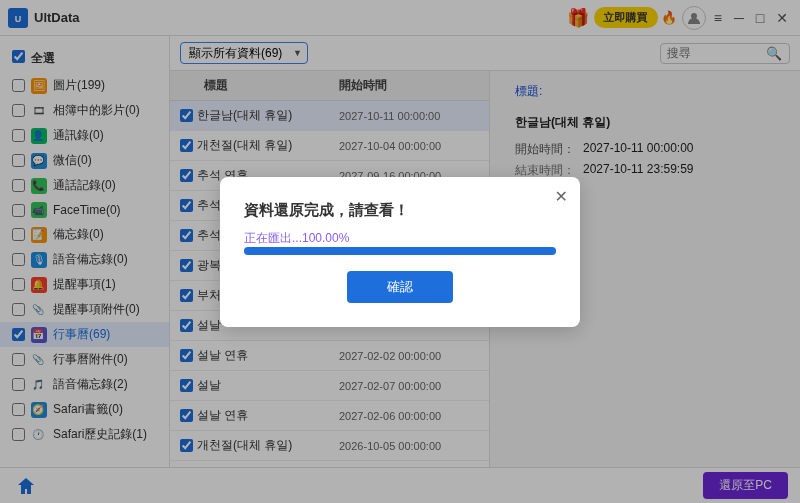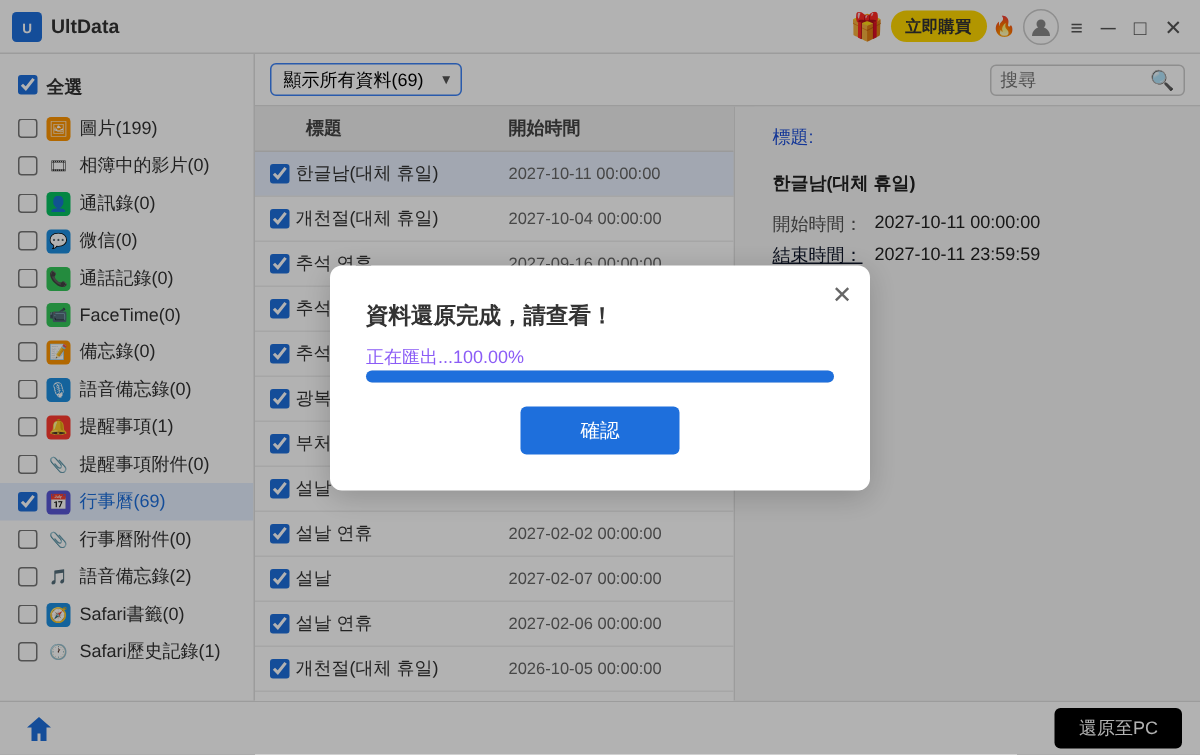--- a/index.html
+++ b/index.html
@@ -65,21 +65,21 @@
     .table-row input[type=checkbox] { accent-color: #1e6fdc; margin-right: 4px; }
     .row-title { flex: 1; font-size: 12px; color: #333; }
     .row-date { width: 140px; font-size: 11px; color: #666; }
 
     
     .detail-panel { flex: 1; padding: 12px; background: #f7f7f7; overflow-y: auto; }
 
     
     .bottom-bar { height: 36px; background: #fff; border-top: 1px solid #e0e0e0; display: flex; align-items: center; justify-content: space-between; padding: 0 12px; }
     .home-btn { width: 28px; height: 28px; display: flex; align-items: center; justify-content: center; cursor: pointer; }
-    .restore-btn { background: #000000; color: #fff; border: none; border-radius: 4px; padding: 5px 16px; font-size: 12px; cursor: pointer; }
+    .restore-btn { background: #6d28d9; color: #fff; border: none; border-radius: 4px; padding: 5px 16px; font-size: 12px; cursor: pointer; }
 
     
     .modal-overlay { position: fixed; top: 0; left: 0; width: 100%; height: 100%; background: rgba(0,0,0,0.3); z-index: 100; display: flex; align-items: center; justify-content: center; }
     .modal { background: #fff; border-radius: 8px; padding: 24px; width: 360px; box-shadow: 0 4px 20px rgba(0,0,0,0.2); position: relative; }
     .modal-close { position: absolute; right: 12px; top: 10px; background: none; border: none; font-size: 16px; cursor: pointer; color: #666; }
     .modal-title { font-size: 15px; font-weight: bold; color: #333; margin-bottom: 10px; }
     .modal-sub { font-size: 12px; color: #8b5cf6; }
     .progress-bar-bg { background: #e0e0e0; border-radius: 4px; height: 8px; margin-bottom: 16px; }
     .progress-bar-fill { background: #1e6fdc; height: 8px; border-radius: 4px; }
     .modal-ok-btn { display: block; margin: 0 auto; background: #1e6fdc; color: #fff; border: none; border-radius: 4px; padding: 7px 40px; font-size: 13px; cursor: pointer; }
@@ -290,21 +290,21 @@
       </div>
 
       <div class="detail-panel">
         <div style="color:#1d4ed8;margin-bottom:14px;font-size:12px;">標題:</div>
         <div style="color:#222;font-size:12px;margin-bottom:10px;font-weight:bold;">한글남(대체 휴일)</div>
         <div style="display:flex;gap:8px;margin-bottom:4px;">
           <span style="color:#555;font-size:12px;">開始時間：</span>
           <span style="color:#222;font-size:12px;">2027-10-11 00:00:00</span>
         </div>
         <div style="display:flex;gap:8px;margin-bottom:10px;">
-          <span style="color:#0f172a;font-size:12px;text-decoration:underline;">結束時間：</span>
+          <span style="color:#737373;font-size:12px;">結束時間：</span>
           <span style="color:#222;font-size:12px;">2027-10-11 23:59:59</span>
         </div>
         <div style="color:#555;font-size:12px;margin-bottom:4px;">位置:</div>
         <div style="height:30px;"></div>
         <div style="color:#555;font-size:12px;margin-top:40px;">注意:</div>
       </div>
     </div>
   </div>
 </div>
 

